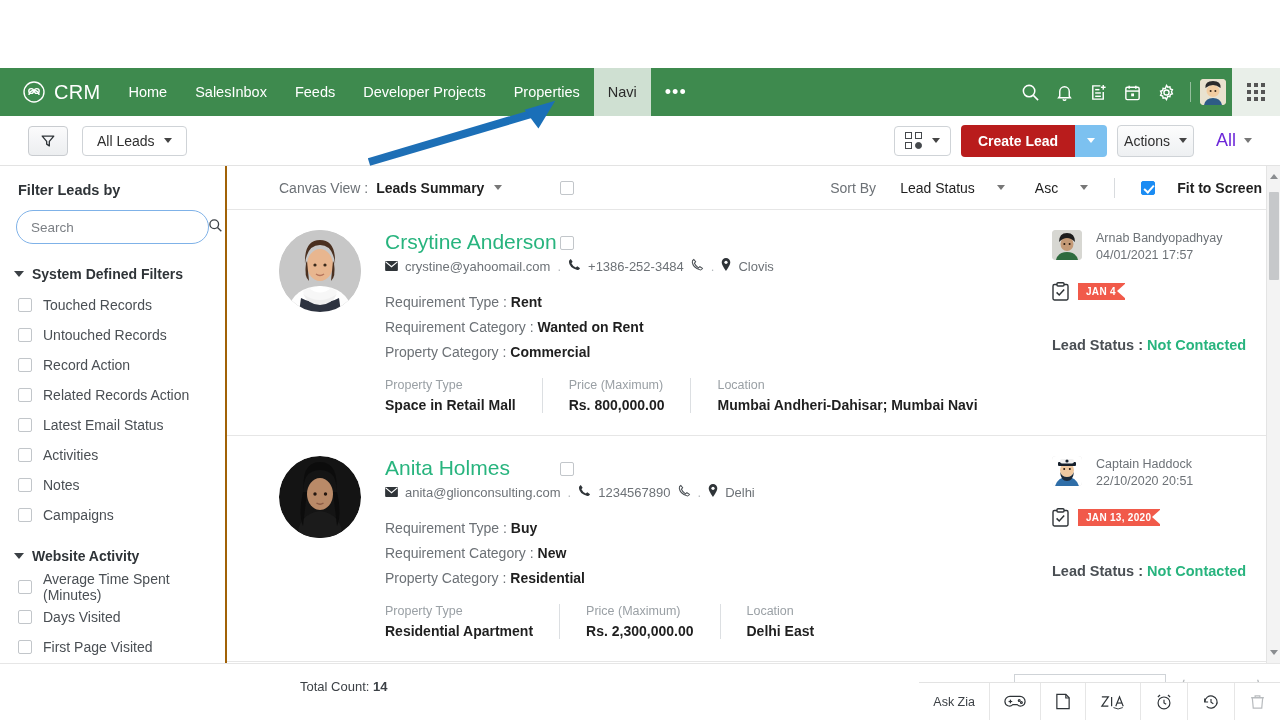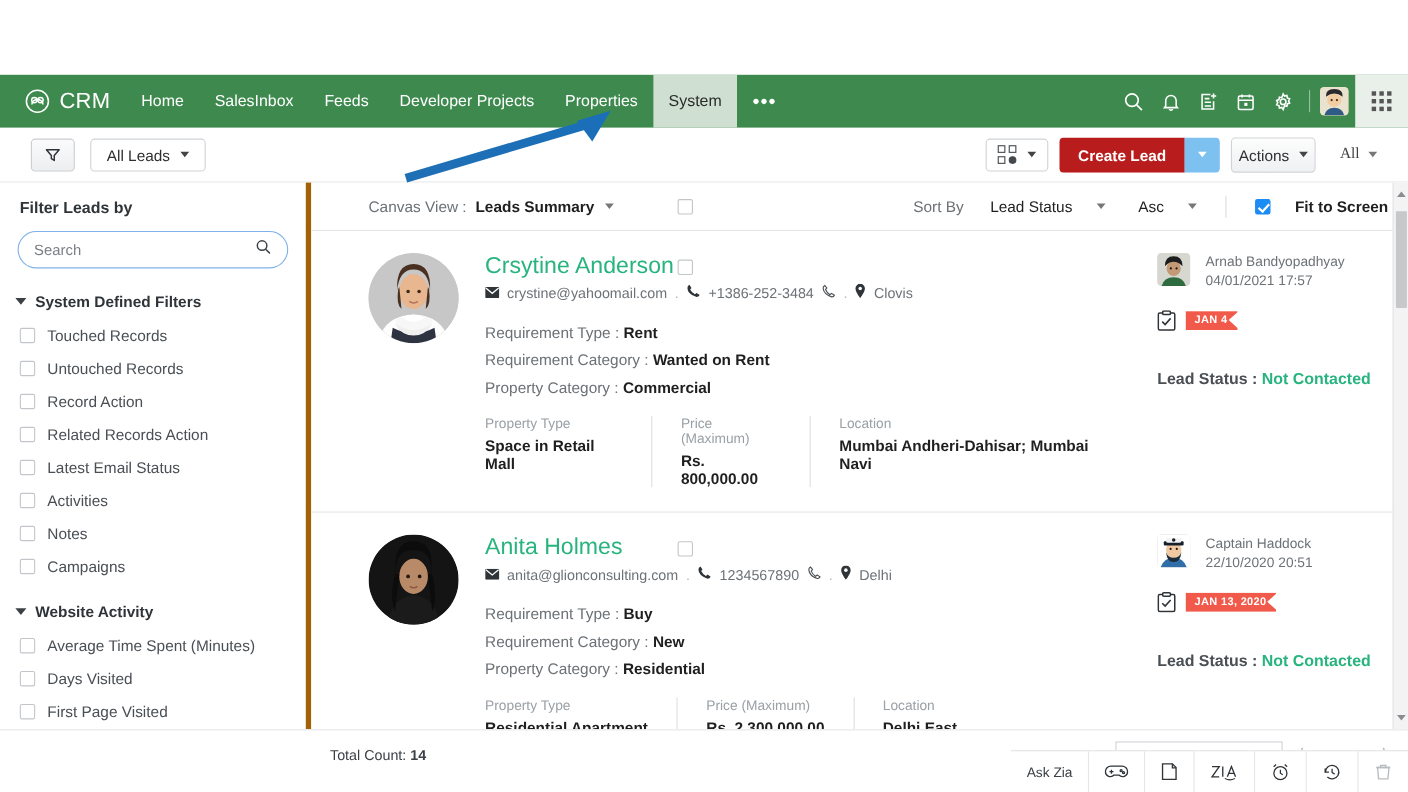--- a/index.html
+++ b/index.html
@@ -89,28 +89,28 @@
     padding: 0 17px; display:flex; align-items:center;
   }
   .create-lead .drop {
     background:#7cc1f0; width:32px; display:flex; align-items:center; justify-content:center;
   }
   .actions-btn {
     height:32px; padding: 0 6px; border:1px solid #cfd3d7; border-radius:4px;
     background: linear-gradient(#fdfdfd,#eef0f2);
     display:flex; align-items:center; gap:9px; font-size:14px; color:#2f2f2f; cursor:pointer;
   }
-  .all-btn { display:flex; align-items:center; gap:8px; font-size:14px; color:#404040; padding:0 6px 0 12px; cursor:pointer;font-family:Liberation Serif, serif;}
+  .all-btn { display:flex; align-items:center; gap:8px; font-size:18px; color:#6d28d9; padding:0 6px 0 12px; cursor:pointer;}
 
   
   .body { display:flex; height: 497px; }
 
   
   .sidebar {
-    width: 283px; border-right: 5px solid #a16207; background:#fff;
+    width: 227px; border-right: 2px solid #a16207; background:#fff;
     padding: 16px 0 0 0; overflow: hidden; position:relative;
   }
   .side-title { font-size:14.5px; font-weight:bold; color:#2f3438; padding: 0 18px 12px 18px; }
   .search-wrap { padding: 0 16px 16px 16px; position:relative; }
   .search-box {
     height: 34px; border:1px solid #7fb2e8; border-radius:18px; background:#fff;
     display:flex; align-items:center; padding: 0 14px;
   }
   .search-box input {
     border:none; outline:none; flex:1; font-size:13.5px; color:#333;
@@ -258,21 +258,21 @@
       </span>
       <span class="brand-name">CRM</span>
     </div>
 
     <div class="nav-items">
       <div class="nav-item">Home</div>
       <div class="nav-item">SalesInbox</div>
       <div class="nav-item">Feeds</div>
       <div class="nav-item">Developer Projects</div>
       <div class="nav-item">Properties</div>
-      <div class="nav-item active">System</div>
+      <div class="nav-item active">Navi</div>
       <div class="nav-more">•••</div>
     </div>
 
     <div class="nav-right">
       <div class="nav-icon">
         <svg width="19" height="19" viewBox="0 0 20 20" fill="none" stroke="#fff" stroke-width="1.6">
           <circle cx="8.5" cy="8.5" r="6"></circle>
             <line x1="13" y1="13" x2="18" y2="18"></line>
         </svg>
       </div>

